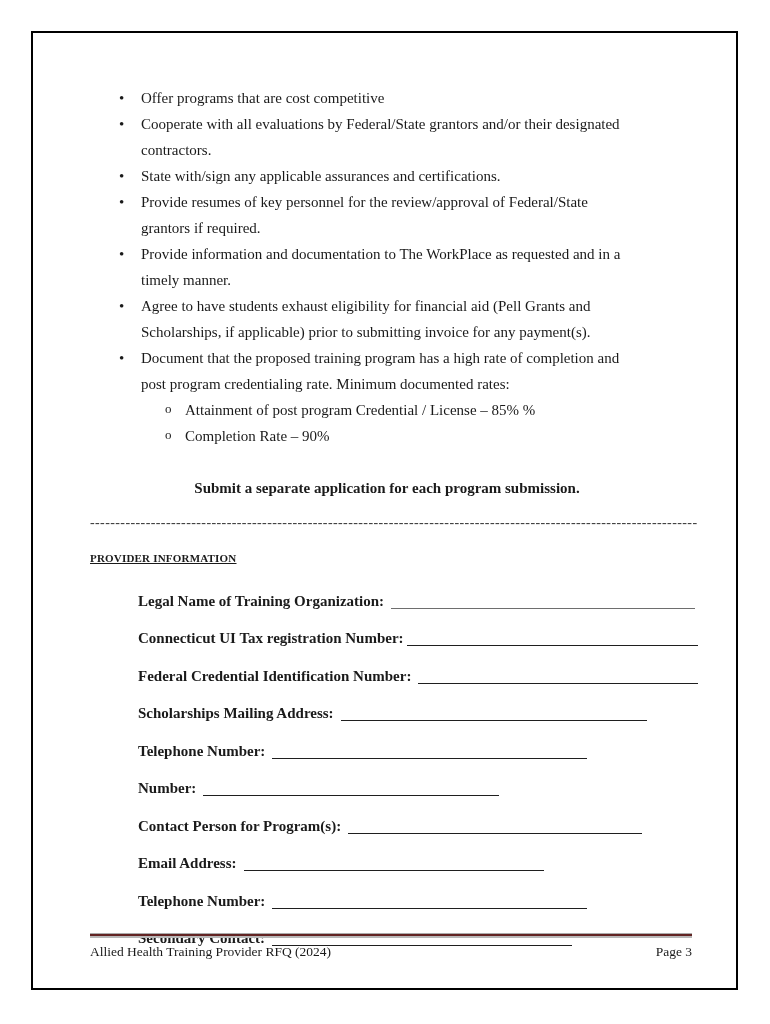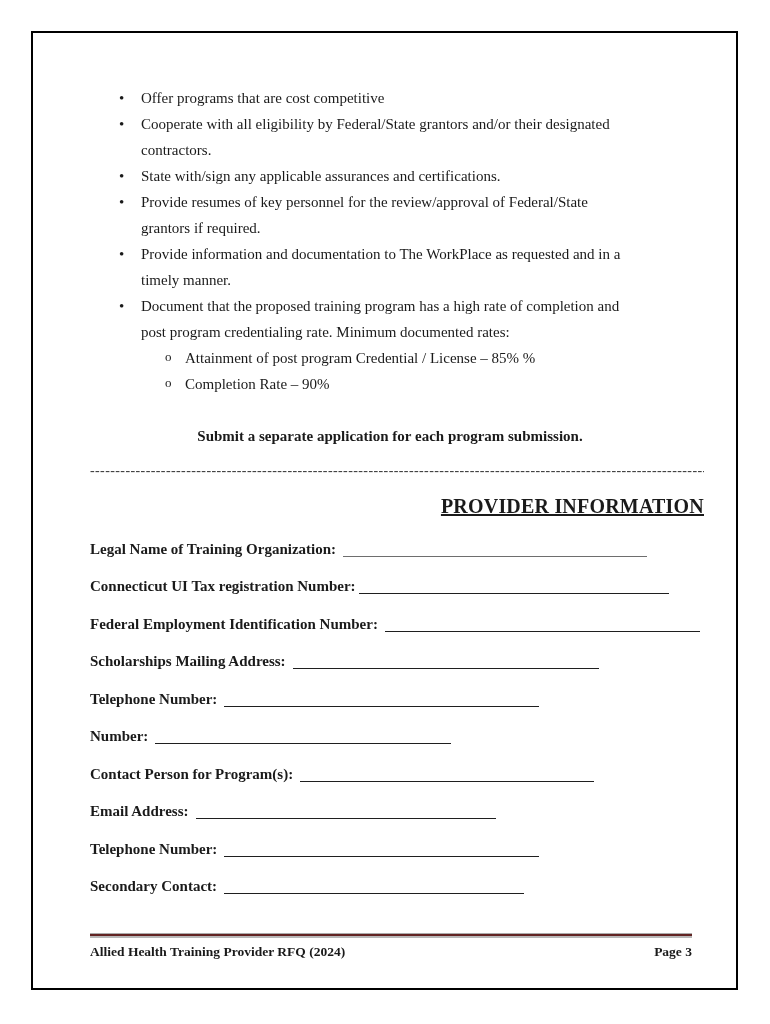--- a/index.html
+++ b/index.html
@@ -12,21 +12,21 @@
   }
   .page {
     position: absolute;
     left: 31px; top: 31px;
     width: 707px; height: 959px;
     border: 2px solid #000000;
     background: #ffffff;
   }
   .content {
     position: absolute;
-    left: 57px; right: 32px; top: 0;
+    left: 57px; right: 38px; top: 0;
     padding-top: 52px;
     font-size: 15px;
     line-height: 26px;
   }
   ul.bullets, ul.sub-bullets { list-style: none; }
   ul.bullets > li {
     position: relative;
     padding-left: 51px;
     max-width: 580px;
   }
@@ -58,27 +58,26 @@
     white-space: nowrap;
     overflow: hidden;
     width: 100%;
     color: #3d3d3d;
     font-size: 14px;
     letter-spacing: 0.4px;
     line-height: 18px;
   }
   .section-heading {
     margin-top: 13px;
-    font-size: 20px;
+    font-size: 11px;
     font-weight: bold;
     text-decoration: underline;
     letter-spacing: 0.2px;
-    text-align: right;
-  }
-  .fields { margin-top: 2px; }
+  }
+  .fields { margin-top: 2px; margin-left: 48px; }
   .field-row {
     display: flex;
     align-items: flex-end;
     margin-top: 21.5px;
     line-height: 16px;
     height: 16px;
   }
   .field-label {
     font-weight: bold;
     white-space: nowrap;
@@ -108,47 +107,50 @@
     height: 5px;
     border-top: 1px solid #ababab;
     border-bottom: 2px solid #b8b8b8;
   }
   .footer-row {
     display: flex;
     justify-content: space-between;
     margin-top: 5px;
     font-size: 13.5px;
     line-height: 17px;
-    font-weight: bold;
   }
 </style>
 </head>
 <body>
 
 <div class="page">
   <div class="content">
 
     <ul class="bullets">
       <li>
         <span class="bl">Offer programs that are cost competitive</span>
       </li>
       <li>
-        <span class="bl">Cooperate with all eligibility by Federal/State grantors and/or their designated</span>
+        <span class="bl">Cooperate with all evaluations by Federal/State grantors and/or their designated</span>
         <span class="bl">contractors.</span>
       </li>
       <li>
         <span class="bl">State with/sign any applicable assurances and certifications.</span>
       </li>
       <li>
         <span class="bl">Provide resumes of key personnel for the review/approval of Federal/State</span>
         <span class="bl">grantors if required.</span>
       </li>
       <li>
         <span class="bl">Provide information and documentation to The WorkPlace as requested and in a</span>
         <span class="bl">timely manner.</span>
+      </li>
+      <li>
+        <span class="bl">Agree to have students exhaust eligibility for financial aid (Pell Grants and</span>
+        <span class="bl">Scholarships, if applicable) prior to submitting invoice for any payment(s).</span>
       </li>
       <li>
         <span class="bl">Document that the proposed training program has a high rate of completion and</span>
         <span class="bl">post program credentialing rate.  Minimum documented rates:</span>
       </li>
     </ul>
 
     <ul class="sub-bullets">
       <li>Attainment of post program Credential / License – 85% %</li>
       <li>Completion Rate – 90%</li>
@@ -163,21 +165,21 @@
     <div class="fields">
       <div class="field-row">
         <span class="field-label">Legal Name of Training Organization:</span>
           <span class="field-line"></span>
       </div>
       <div class="field-row">
         <span class="field-label">Connecticut UI Tax registration Number:</span>
           <span class="field-line"></span>
       </div>
       <div class="field-row">
-        <span class="field-label">Federal Employment Identification Number:</span>
+        <span class="field-label">Federal Credential Identification Number:</span>
           <span class="field-line"></span>
       </div>
       <div class="field-row">
         <span class="field-label">Scholarships Mailing Address:</span>
           <span class="field-line"></span>
       </div>
       <div class="field-row">
         <span class="field-label">Telephone Number:</span>
           <span class="field-line"></span>
       </div>

